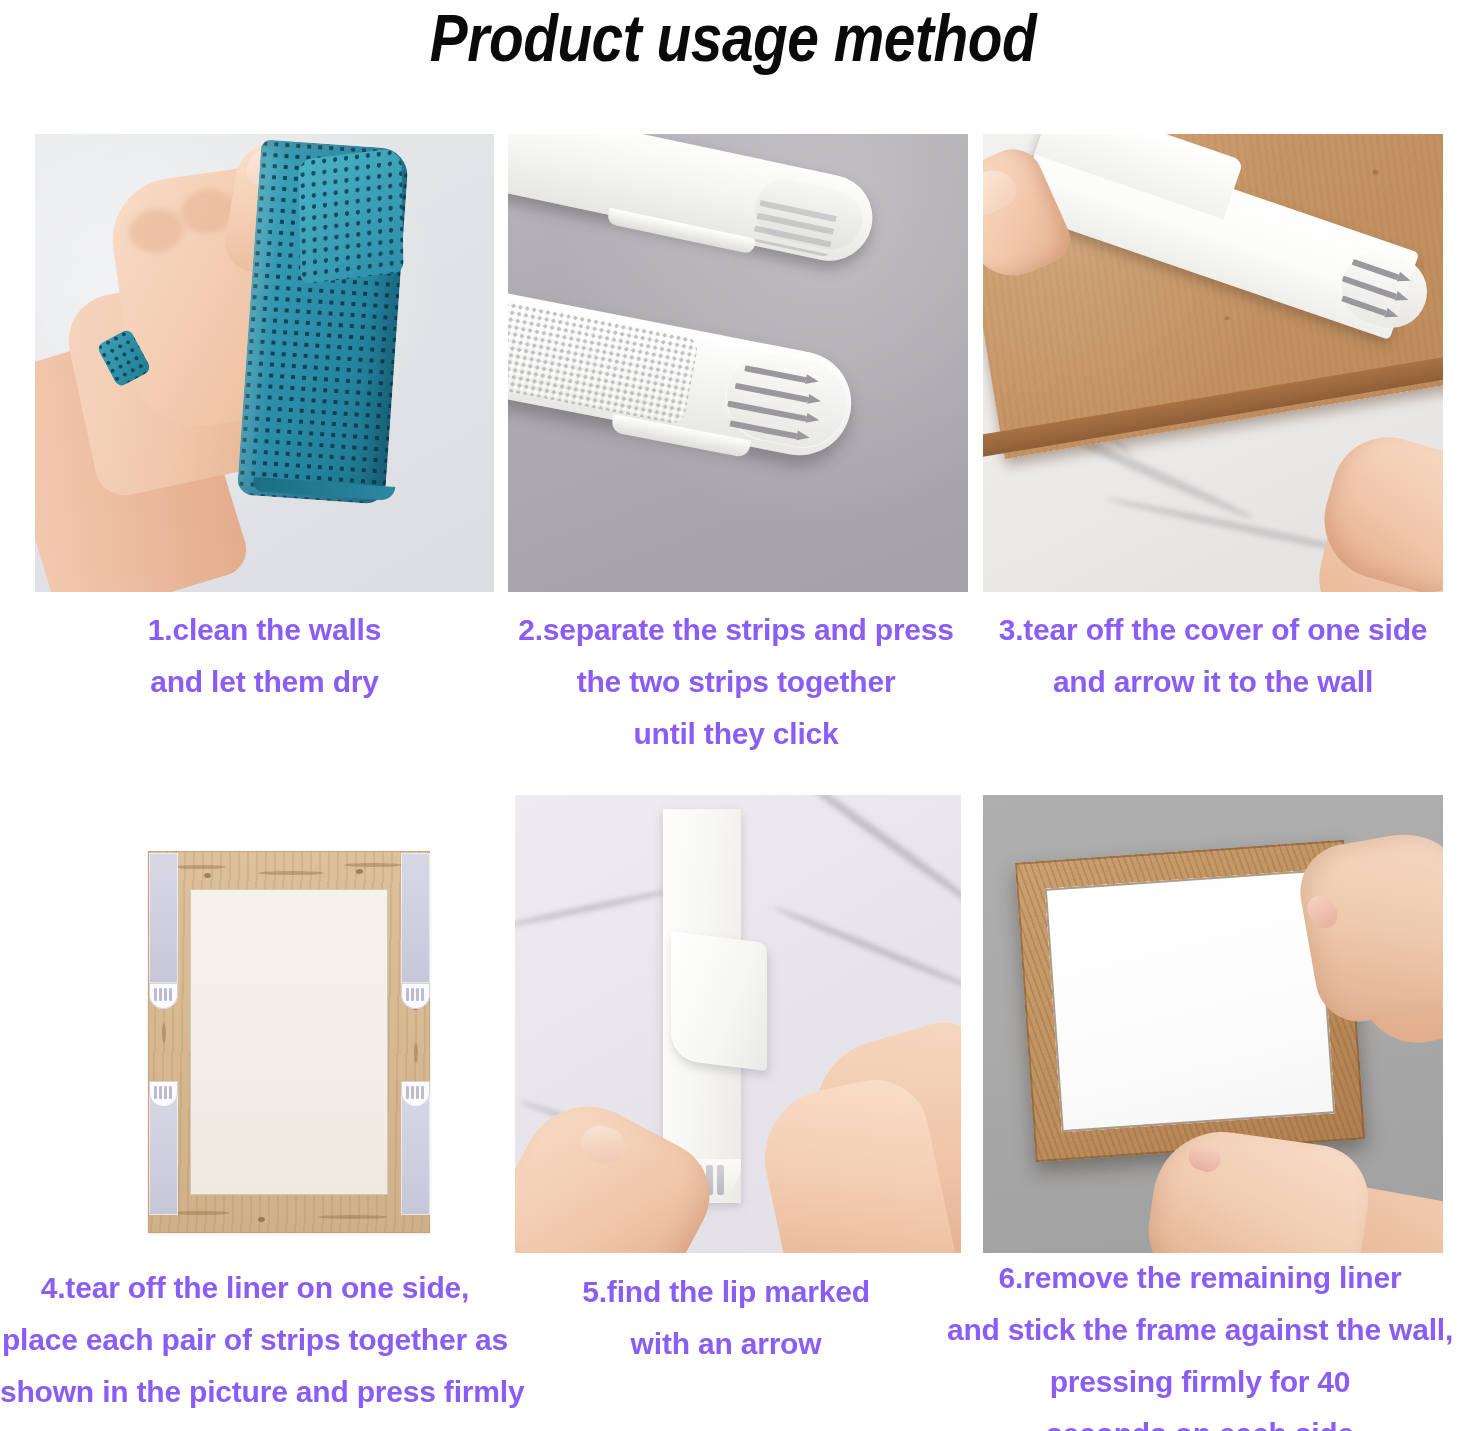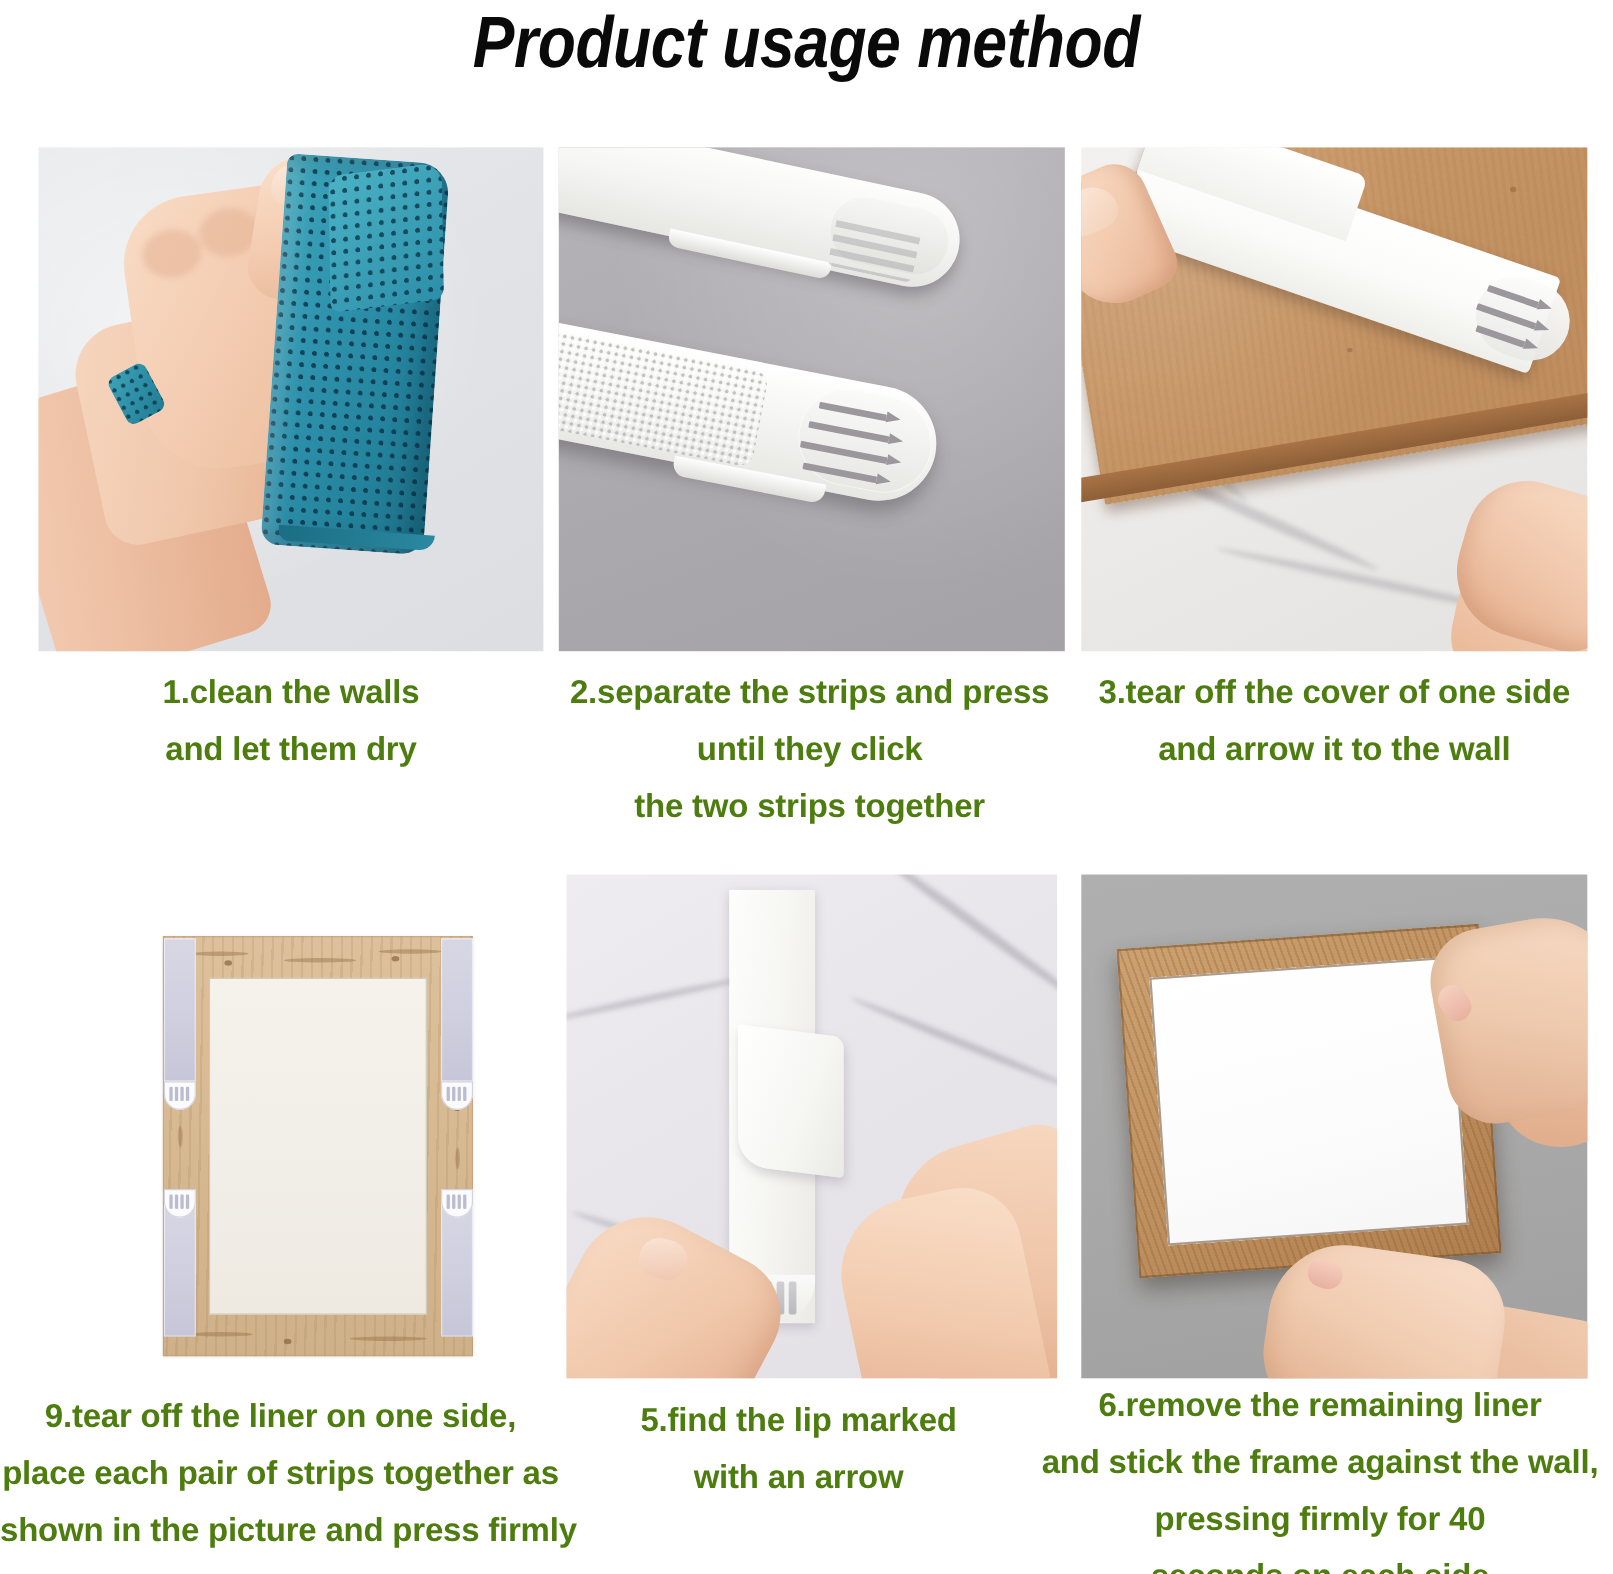--- a/index.html
+++ b/index.html
@@ -29,21 +29,21 @@
     position:absolute; overflow:hidden;
     background:#d9d9d9;
   }
   .caption {
     position:absolute;
     text-align:center;
     font-family:"Liberation Sans", sans-serif;
     font-weight:bold;
     font-size:30px;
     line-height:52px;
-    color:#4d7c0f;
+    color:#8b5cf6;
     letter-spacing:-0.2px;
     white-space:nowrap;
   }
   .caption .ln { display:block; }
 
   
   .p1 { background:linear-gradient(150deg,#e9eaec 0%,#e2e3e6 45%,#dcdee1 100%); }
   .p1 .wallshade {
     position:absolute; inset:0;
     background:radial-gradient(ellipse at 25% 35%, rgba(255,255,255,.55), rgba(210,213,218,0) 60%);
@@ -478,22 +478,22 @@
             </span>
           <span class="arrowrow">
               <i class="shaft" style="width:68px;"></i>
               <i class="head" style="left:68px;"></i>
             </span>
         </div>
       </div>
     </div>
     <div class="caption" style="left:494px; top:604px; width:484px;">
       <span class="ln">2.separate the strips and press</span>
+      <span class="ln">the two strips together</span>
       <span class="ln">until they click</span>
-      <span class="ln">the two strips together</span>
     </div>
   </div>
 
   <div class="cell">
     <div class="photo p3" style="left:983px; top:134px; width:460px; height:458px;">
       <div class="vein" style="left:40px; top:330px; width:240px; height:10px; transform:rotate(24deg);"></div>
       <div class="vein" style="left:120px; top:392px; width:300px; height:8px; transform:rotate(12deg);"></div>
       <div class="vein" style="left:10px; top:268px; width:160px; height:6px; transform:rotate(40deg);"></div>
 
       <div class="board">
@@ -579,21 +579,21 @@
 
       <div class="vstrip" style="left:381px; top:290px;"></div>
       <div class="stripTab" style="left:381px; top:286px;">
         <i></i>
           <i></i>
           <i></i>
           <i></i>
       </div>
     </div>
     <div class="caption" style="left:0px; top:1262px; width:510px;">
-      <span class="ln">9.tear off the liner on one side,</span>
+      <span class="ln">4.tear off the liner on one side,</span>
       <span class="ln">place each pair of strips together as</span>
       <span class="ln">shown in the picture and press firmly</span>
     </div>
   </div>
 
   <div class="cell">
     <div class="photo p5" style="left:515px; top:795px; width:446px; height:458px;">
       <div class="vein" style="left:240px; top:40px;  width:260px; height:9px;  transform:rotate(36deg);"></div>
       <div class="vein" style="left:250px; top:150px; width:220px; height:7px;  transform:rotate(22deg);"></div>
       <div class="vein" style="left:-20px; top:110px; width:190px; height:6px;  transform:rotate(-12deg);"></div>

